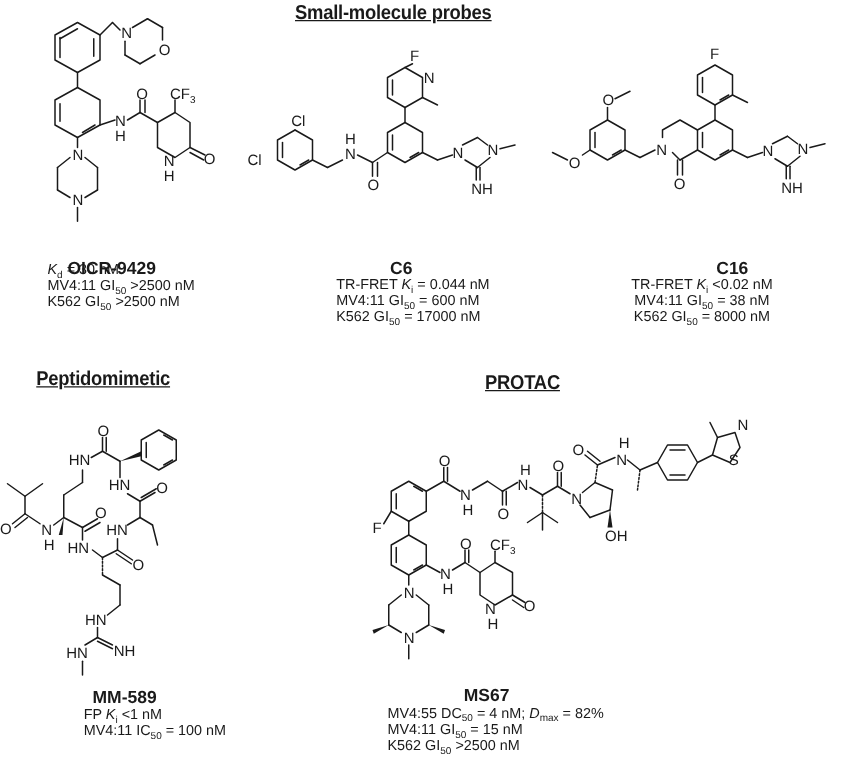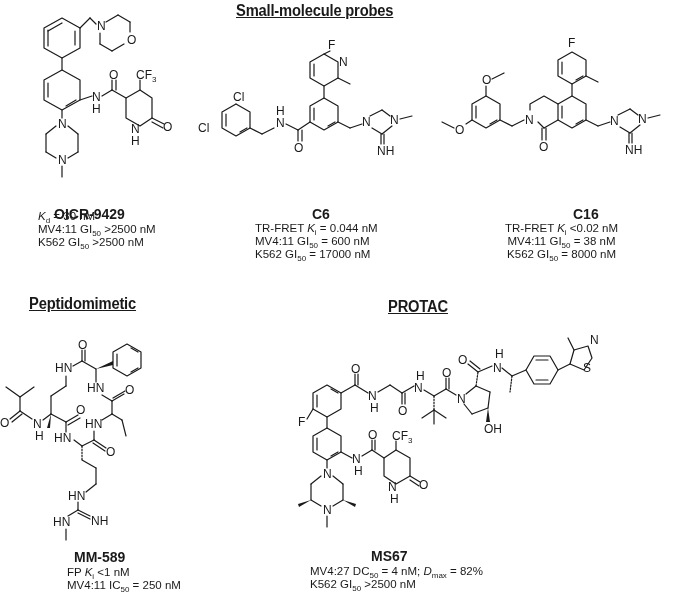--- a/index.html
+++ b/index.html
@@ -353,33 +353,34 @@
 <div class="cname" style="left:563px; top:206px;margin-left:10px;">C16</div>
 <div class="cname" style="left:74px; top:549px;">MM-589</div>
 <div class="cname" style="left:371px; top:548px;">MS67</div>
 
 <div class="props" style="left:38px; top:210px;">
   <div><span></span><i>K</i><sub>d</sub><span> = 30 nM</span></div>
   <div><span>MV4:11 GI</span><sub>50</sub><span> &gt;2500 nM</span></div>
   <div><span>K562 GI</span><sub>50</sub><span> &gt;2500 nM</span></div>
 </div>
 
-<div class="props" style="left:255px; top:222px;">
+<div class="props" style="left:269px; top:222px;">
   <div><span>TR-FRET </span><i>K</i><sub>i</sub><span> = 0.044 nM</span></div>
   <div><span>MV4:11 GI</span><sub>50</sub><span> =  600 nM</span></div>
   <div><span>K562 GI</span><sub>50</sub><span> =  17000 nM</span></div>
 </div>
 
 <div class="props" style="left:505px; top:222px;text-align:center;">
   <div><span>TR-FRET </span><i>K</i><sub>i</sub><span> &lt;0.02 nM</span></div>
   <div><span>MV4:11 GI</span><sub>50</sub><span> =  38 nM</span></div>
   <div><span>K562 GI</span><sub>50</sub><span> =  8000 nM</span></div>
 </div>
 
 <div class="props" style="left:35px; top:566px;margin-left:32px;">
   <div><span>FP </span><i>K</i><sub>i</sub><span> &lt;1 nM</span></div>
-  <div><span>MV4:11 IC</span><sub>50</sub><span> = 250 nM</span></div>
+  <div><span>MV4:11 IC</span><sub>50</sub><span> = 100 nM</span></div>
 </div>
 
 <div class="props" style="left:310px; top:565px;">
-  <div><span>MV4:27 DC</span><sub>50</sub><span> = 4 nM; </span><i>D</i><sub>max</sub><span> = 82%</span></div>
+  <div><span>MV4:55 DC</span><sub>50</sub><span> = 4 nM; </span><i>D</i><sub>max</sub><span> = 82%</span></div>
+  <div><span>MV4:11 GI</span><sub>50</sub><span> =  15 nM</span></div>
   <div><span>K562 GI</span><sub>50</sub><span> &gt;2500 nM</span></div>
 </div>
 
 </body></html>

